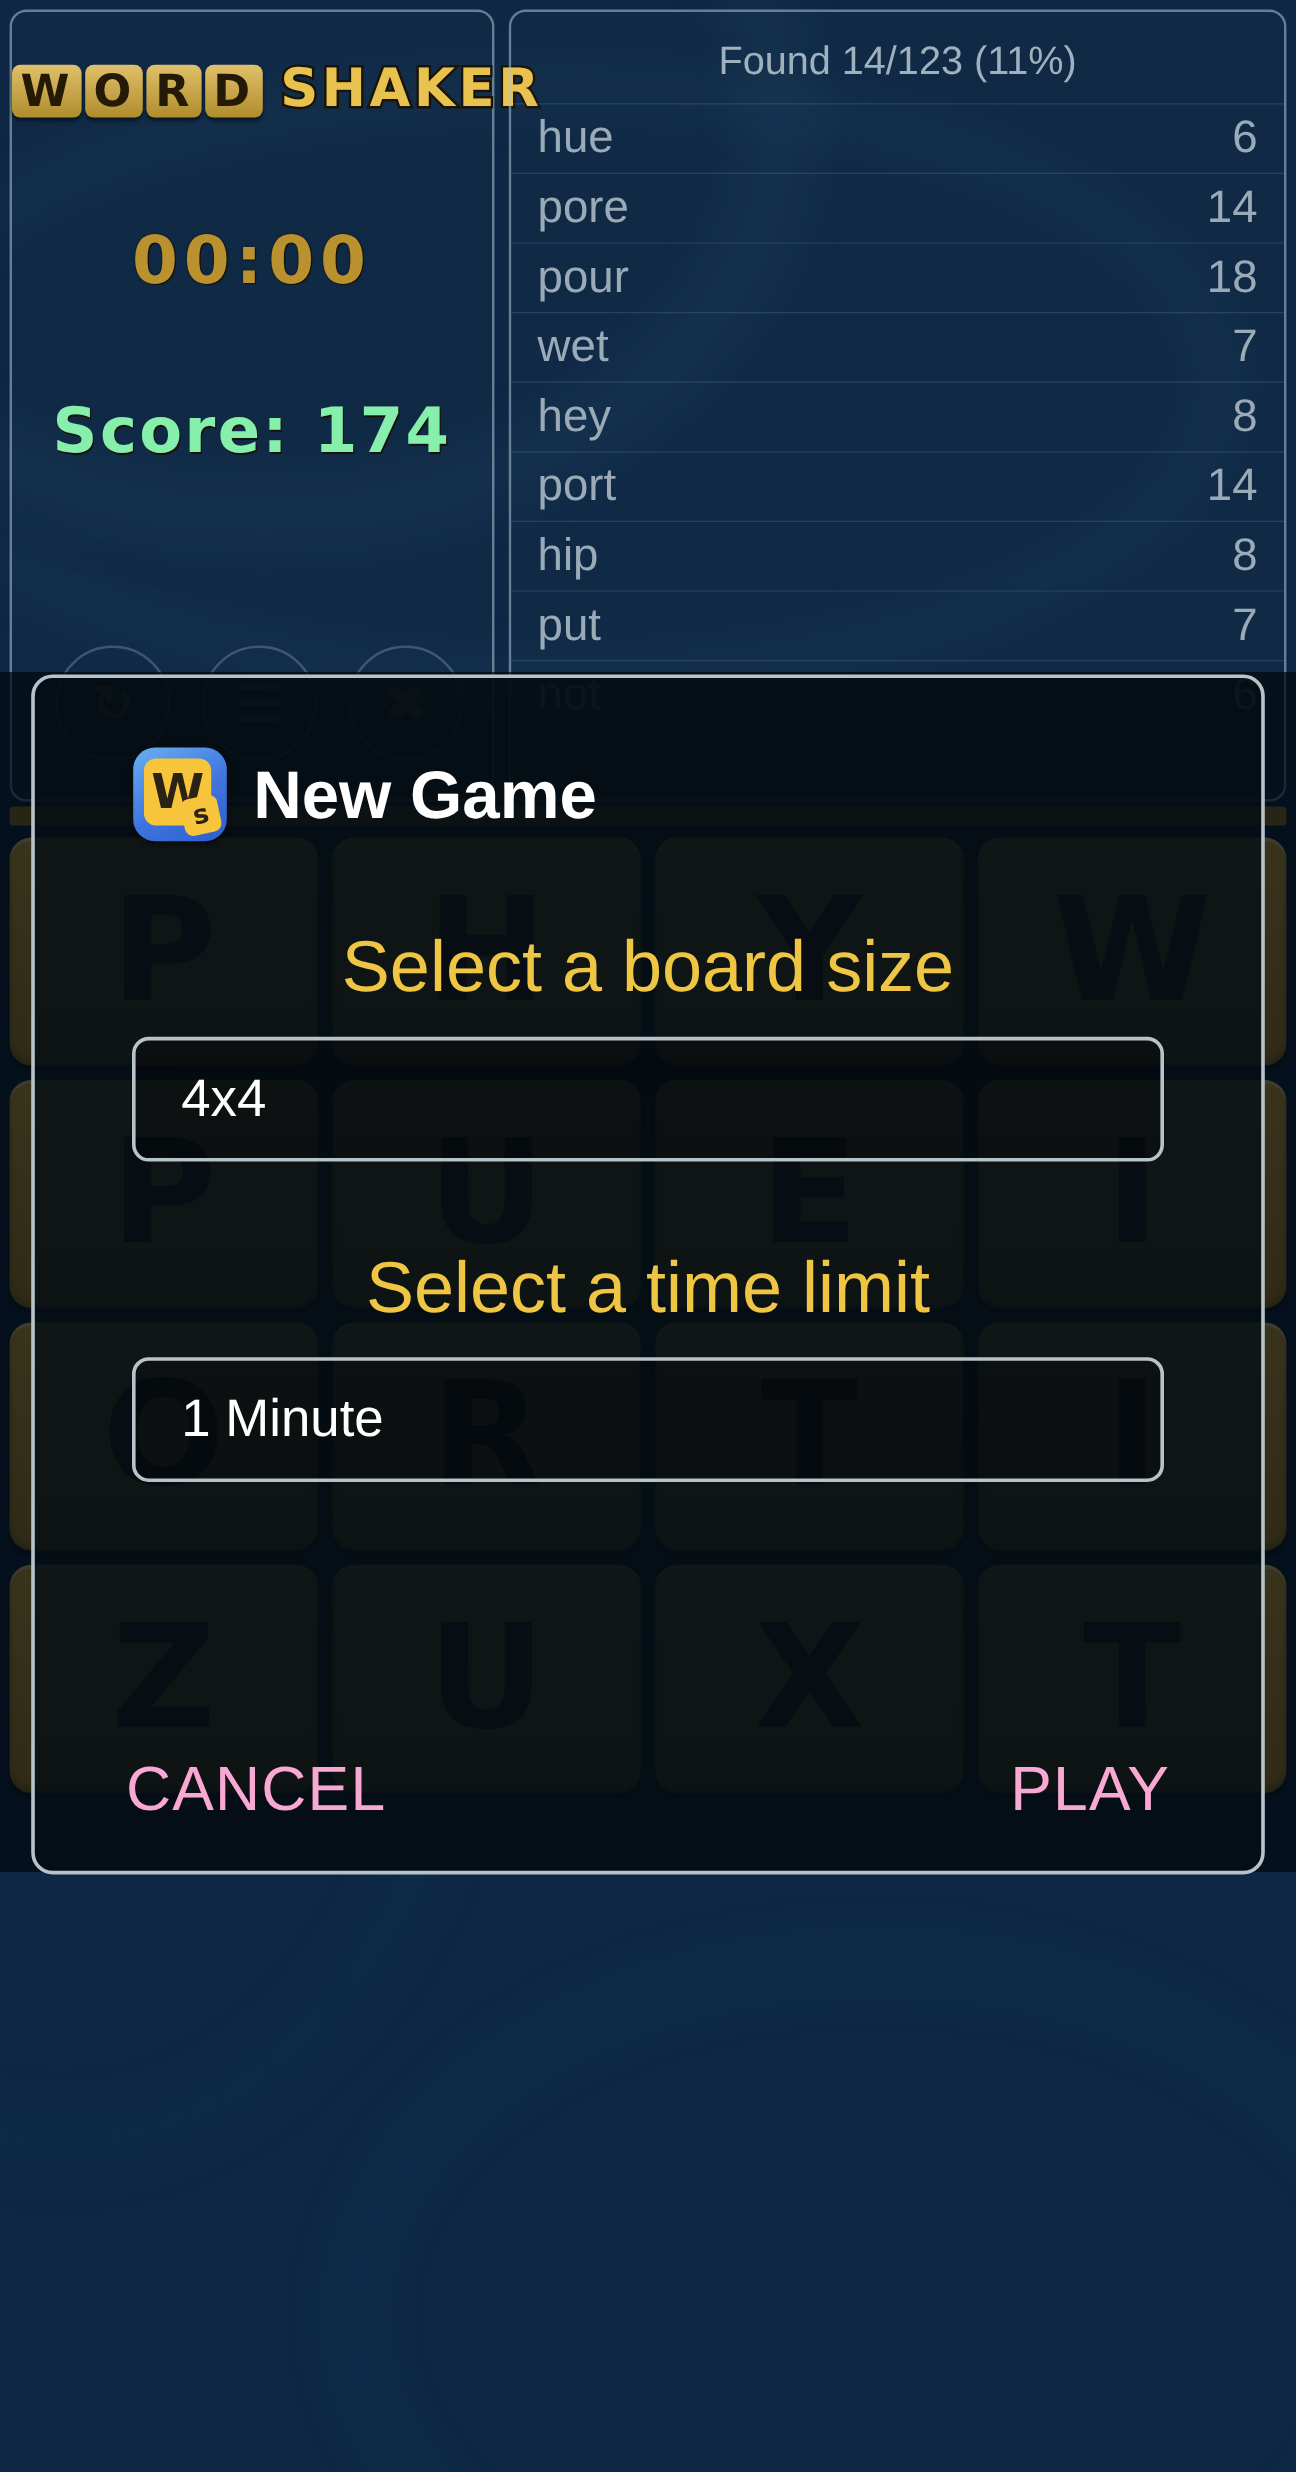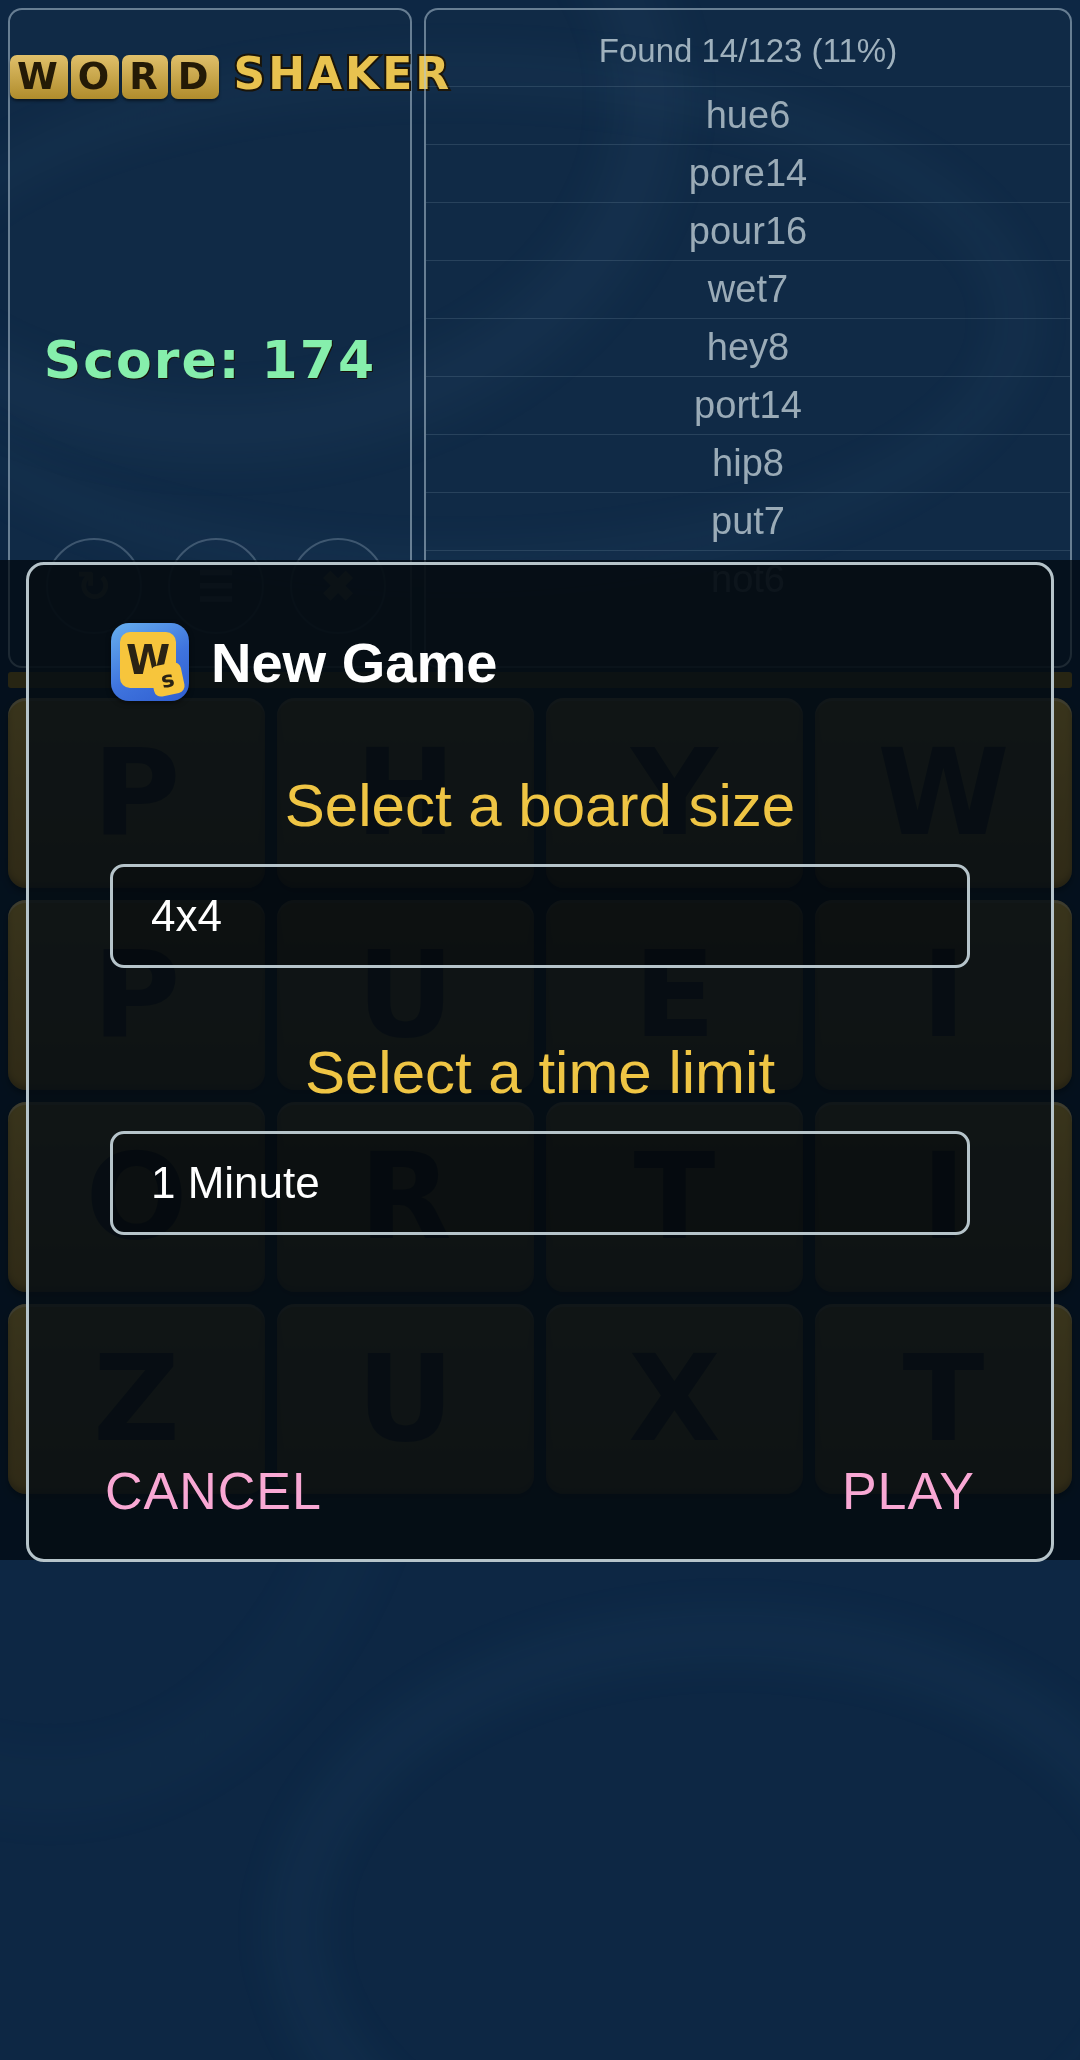--- a/index.html
+++ b/index.html
@@ -103,21 +103,21 @@
   #btn-close   { left: 280px; color: rgba(200,175,90,.55); }
 
   
   #found-header {
     text-align:center;
     color:#9fb1bd;
     font-size: 33px;
     padding: 22px 16px 16px;
   }
   .wrow {
-    display:flex; align-items:center; justify-content:center;
+    display:flex; align-items:center; justify-content:space-between;
     height: 58px;
     padding: 0 22px;
     border-top: 1px solid rgba(150,175,195,.18);
     color:#9aabb7;
     font-size: 38px;
   }
   .wrow .wscore { color:#9aabb7; }
 
   
   #board {
@@ -237,41 +237,42 @@
 
   <div class="swirl s1"></div>
   <div class="swirl s2"></div>
   <div class="swirl s3"></div>
   <div class="swirl s4"></div>
 
   <div class="panel" id="info-panel">
     <div id="logo">
       <span class="tiled"><span>W</span><span>O</span><span>R</span><span>D</span></span><span class="plain">SHAKER</span>
     </div>
+    <div id="timer">00:00</div>
     <div id="score">Score: 174</div>
 
     <div class="circ" id="btn-shuffle">↻</div>
     <div class="circ" id="btn-menu">☰</div>
     <div class="circ" id="btn-close">✖</div>
   </div>
 
   <div class="panel" id="words-panel">
     <div id="found-header">Found 14/123 (11%)</div>
     <div id="words-list">
         <div class="wrow">
           <span>hue</span>
           <span class="wscore">6</span>
         </div>
         <div class="wrow">
           <span>pore</span>
           <span class="wscore">14</span>
         </div>
         <div class="wrow">
           <span>pour</span>
-          <span class="wscore">16</span>
+          <span class="wscore">18</span>
         </div>
         <div class="wrow">
           <span>wet</span>
           <span class="wscore">7</span>
         </div>
         <div class="wrow">
           <span>hey</span>
           <span class="wscore">8</span>
         </div>
         <div class="wrow">

